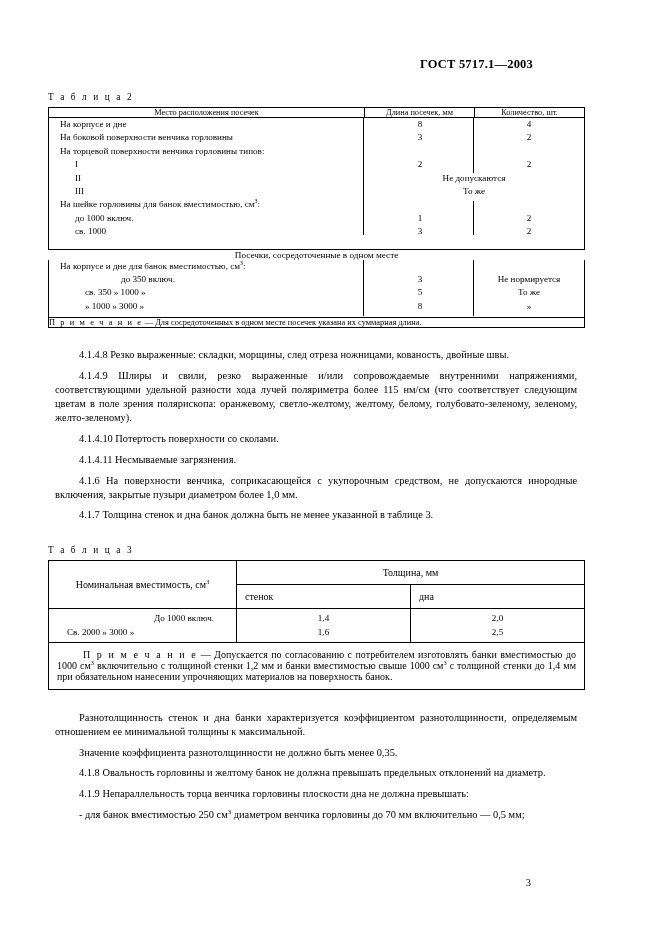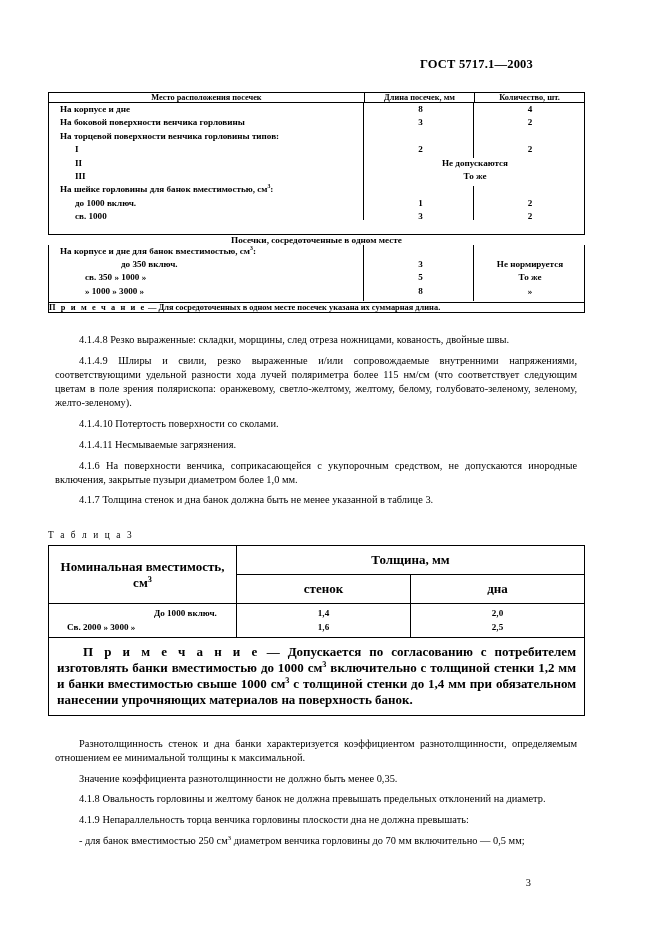--- a/index.html
+++ b/index.html
@@ -45,21 +45,21 @@
   table.gost {
     border-collapse: collapse;
     width: 536px;
     table-layout: fixed;
     font-size: 8.2px;
   }
   table.gost td, table.gost th {
     border: 0.8px solid #000;
     padding: 0;
     vertical-align: top;
-    font-weight: bold;
+    font-weight: normal;
   }
   .outer-top { border-top: 1.6px solid #000 !important; }
   .outer-bot { border-bottom: 1.6px solid #000 !important; }
   .outer-left { border-left: 1.6px solid #000 !important; }
   .outer-right { border-right: 1.6px solid #000 !important; }
 
   .hdr-cell {
     text-align: center;
     font-size: 8.3px;
     padding: 7px 4px 7px 4px;
@@ -82,21 +82,20 @@
 
   
   .t2body {
     position: relative;
     width: 100%;
   }
   .t2row {
     display: flex;
     align-items: baseline;
     line-height: 13.4px;
-    justify-content: space-between;
   }
   .c-name { width: 316px; box-sizing: border-box; padding-left: 11px; font-size: 9.1px; }
   .c-len  { width: 110px; text-align: center; font-size: 9.1px; }
   .c-qty  { width: 108px; text-align: center; font-size: 9.1px; }
   .c-span { width: 218px; text-align: center; font-size: 9.1px; }
   .indent1 { padding-left: 26px; }
   .indent2 { padding-left: 72px; }
   .indent3 { padding-left: 36px; }
 
   
@@ -116,29 +115,29 @@
     text-indent: 24px;
     hyphens: manual;
   }
   sup { font-size: 0.64em; vertical-align: super; line-height: 0; }
 
   .spacer-a { height: 13px; }
   .spacer-b { height: 16px; }
   .spacer-c { height: 14px; }
 
   
-  .t3 td { font-size: 13px; }
+  .t3 td { font-size: 10px; }
   .t3 .h-cap {
     text-align: center;
     vertical-align: middle;
     padding: 6px 4px;
   }
   .t3 .h-sub {
-    text-align: center;
-    padding: 6px 0;
+    text-align: left;
+    padding: 6px 8px;
     border-bottom: 1.6px solid #000 !important;
   }
   .t3 .h-top {
     text-align: center;
     padding: 6px 4px;
   }
   .t3 .dcell {
     text-align: center;
     font-size: 9.1px;
     line-height: 13.2px;
@@ -161,20 +160,21 @@
 </style>
 </head>
 <body>
 
 <div class="page">
 
   <div class="std-header">ГОСТ 5717.1—2003</div>
 
   <div class="content">
 
+    <div class="table-caption">Т а б л и ц а  2</div>
 
     <table class="gost">
       <colgroup>
         <col style="width:316px">
         <col style="width:110px">
         <col style="width:110px">
       </colgroup>
       <tbody>
           <tr>
         <th class="hdr-cell outer-top outer-left">Место расположения посечек</th>

